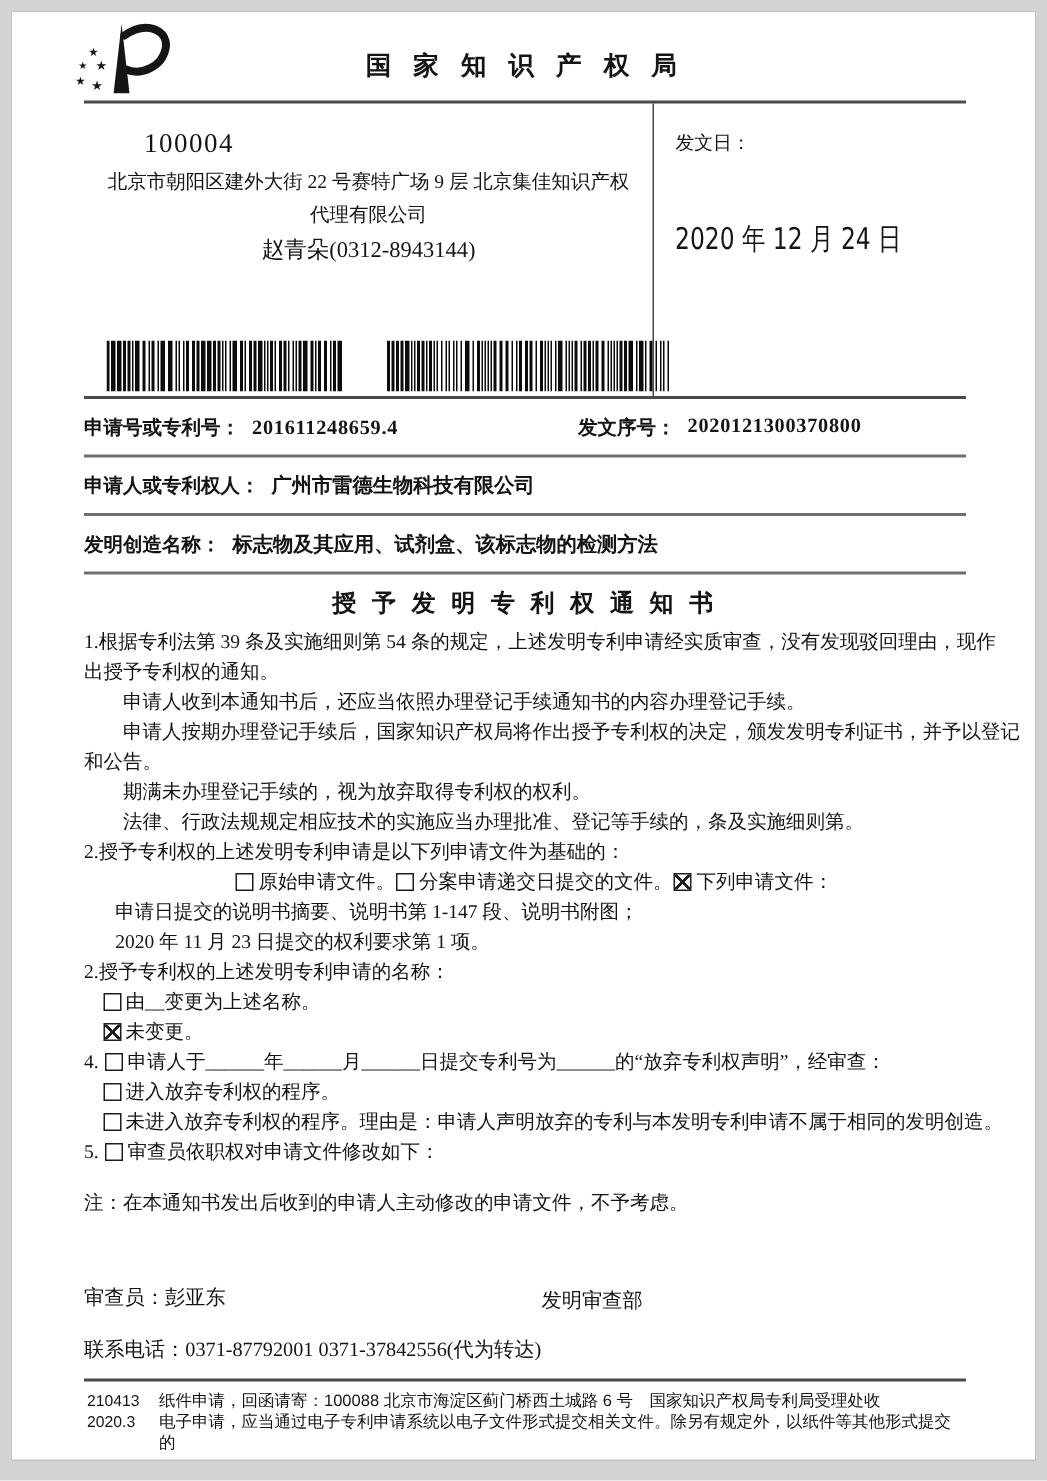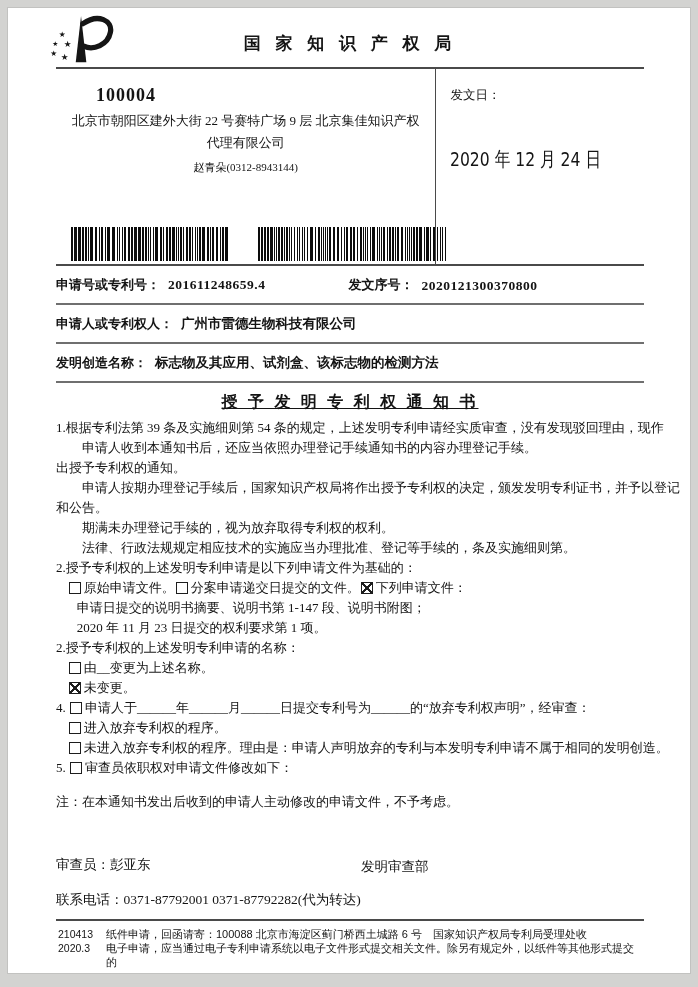--- a/index.html
+++ b/index.html
@@ -40,33 +40,33 @@
   
   .addr-section{
     display:flex;
     height:195px;
     border-bottom:2px solid #4a4a4a;
   }
   .addr-left{width:431px;position:relative;box-sizing:border-box;}
   .addr-right{flex:1;border-left:1px solid #4a4a4a;padding:18px 0 0 14px;box-sizing:border-box;}
   .postal-code{
     margin:16px 0 4px 40px;
-    font-weight:bold;
+    font-weight:normal;
     font-size:18px;
     letter-spacing:1px;
   }
   .addr-line{
     text-align:center;
     font-size:13px;
     line-height:22px;
     padding:0 10px;
   }
   .addr-contact{
     text-align:center;
-    font-size:11px;
+    font-size:15px;
     line-height:22px;
     margin-top:2px;
   }
   .issue-label{font-size:12.5px;}
   .issue-value{
     margin-top:42px;
     font-family:"DejaVu Sans","Liberation Sans",sans-serif;
     font-size:20px;
     font-weight:500;
     white-space:nowrap;
@@ -94,32 +94,31 @@
     font-size:13.5px;
     white-space:nowrap;
   }
   .meta-label{
     font-family:"Liberation Sans","DejaVu Sans",sans-serif;
     font-weight:bold;
     font-size:13px;
   }
   .meta-value{margin-left:8px;font-weight:bold;}
   .meta-value.num{font-weight:bold;letter-spacing:0.5px;}
-  .meta-pair2{margin-left:83px;display:flex;align-items:flex-end;}
+  .meta-pair2{margin-left:120px;display:flex;align-items:flex-start;}
 
   
   .notice-title{
     text-align:center;
     margin:9px 0 5px 0;
     font-family:"Liberation Sans","DejaVu Sans",sans-serif;
     font-weight:bold;
     font-size:16px;
     letter-spacing:3px;
     white-space:nowrap;
-    text-decoration:underline;
   }
   .notice-body{font-size:13px;line-height:20px;}
   .body-line{white-space:nowrap;}
   .cb{
     display:inline-block;
     width:12px;height:12px;
     border:1px solid #1d1d1d;
     vertical-align:-2px;
     margin:0 3px 0 1px;
     box-sizing:border-box;
@@ -196,48 +195,48 @@
       <span class="meta-value">广州市雷德生物科技有限公司</span>
     </div>
     <div class="meta-row">
       <span class="meta-label">发明创造名称：</span>
       <span class="meta-value">标志物及其应用、试剂盒、该标志物的检测方法</span>
     </div>
 
     <div class="notice-title">授 予 发 明 专 利 权 通 知 书</div>
     <div class="notice-body">
         <div class="body-line">1.根据专利法第 39 条及实施细则第 54 条的规定，上述发明专利申请经实质审查，没有发现驳回理由，现作</div>
+        <div class="body-line">出授予专利权的通知。</div>
         <div class="body-line" style="padding-left: 2em;">申请人收到本通知书后，还应当依照办理登记手续通知书的内容办理登记手续。</div>
-        <div class="body-line">出授予专利权的通知。</div>
         <div class="body-line" style="padding-left: 2em;">申请人按期办理登记手续后，国家知识产权局将作出授予专利权的决定，颁发发明专利证书，并予以登记</div>
         <div class="body-line">和公告。</div>
         <div class="body-line" style="padding-left: 2em;">期满未办理登记手续的，视为放弃取得专利权的权利。</div>
         <div class="body-line" style="padding-left: 2em;">法律、行政法规规定相应技术的实施应当办理批准、登记等手续的，条及实施细则第。</div>
         <div class="body-line">2.授予专利权的上述发明专利申请是以下列申请文件为基础的：</div>
-        <div class="body-line" style="padding-left: 0.9em;"><span class="cb"></span>原始申请文件。<span class="cb"></span>分案申请递交日提交的文件。<span class="cb checked"></span>下列申请文件：</div>
+        <div class="body-line" style="padding-left: 0.9em; text-align: center;"><span class="cb"></span>原始申请文件。<span class="cb"></span>分案申请递交日提交的文件。<span class="cb checked"></span>下列申请文件：</div>
         <div class="body-line" style="padding-left: 1.6em;">申请日提交的说明书摘要、说明书第 1-147 段、说明书附图；</div>
         <div class="body-line" style="padding-left: 1.6em;">2020 年 11 月 23 日提交的权利要求第 1 项。</div>
         <div class="body-line">2.授予专利权的上述发明专利申请的名称：</div>
         <div class="body-line" style="padding-left: 0.9em;"><span class="cb"></span>由__变更为上述名称。</div>
         <div class="body-line" style="padding-left: 0.9em;"><span class="cb checked"></span>未变更。</div>
         <div class="body-line">4. <span class="cb"></span>申请人于______年______月______日提交专利号为______的“放弃专利权声明”，经审查：</div>
         <div class="body-line" style="padding-left: 0.9em;"><span class="cb"></span>进入放弃专利权的程序。</div>
         <div class="body-line" style="padding-left: 0.9em;"><span class="cb"></span>未进入放弃专利权的程序。理由是：申请人声明放弃的专利与本发明专利申请不属于相同的发明创造。</div>
         <div class="body-line">5. <span class="cb"></span>审查员依职权对申请文件修改如下：</div>
         <div class="body-line" style="margin-top: 14px;">注：在本通知书发出后收到的申请人主动修改的申请文件，不予考虑。</div>
       </div>
 
     <div class="signoff">
       <div class="signoff-row">
         <div class="signoff-left"><span>审查员：</span><span>彭亚东</span></div>
         <div class="signoff-right">
           <div>发明审查部</div>
         </div>
       </div>
-      <div class="phone-row"><span>联系电话：</span><span>0371-87792001 0371-87792282(代为转达)</span></div>
+      <div class="phone-row"><span>联系电话：</span><span>0371-87792001 0371-37842556(代为转达)</span></div>
     </div>
 
     <div class="doc-footer">
       <div class="footer-codes">
         <div>210413</div>
         <div>2020.3</div>
       </div>
       <div class="footer-text">
         <div class="l1">纸件申请，回函请寄：100088 北京市海淀区蓟门桥西土城路 6 号　国家知识产权局专利局受理处收</div>
         <div class="l2">电子申请，应当通过电子专利申请系统以电子文件形式提交相关文件。除另有规定外，以纸件等其他形式提交的</div>

